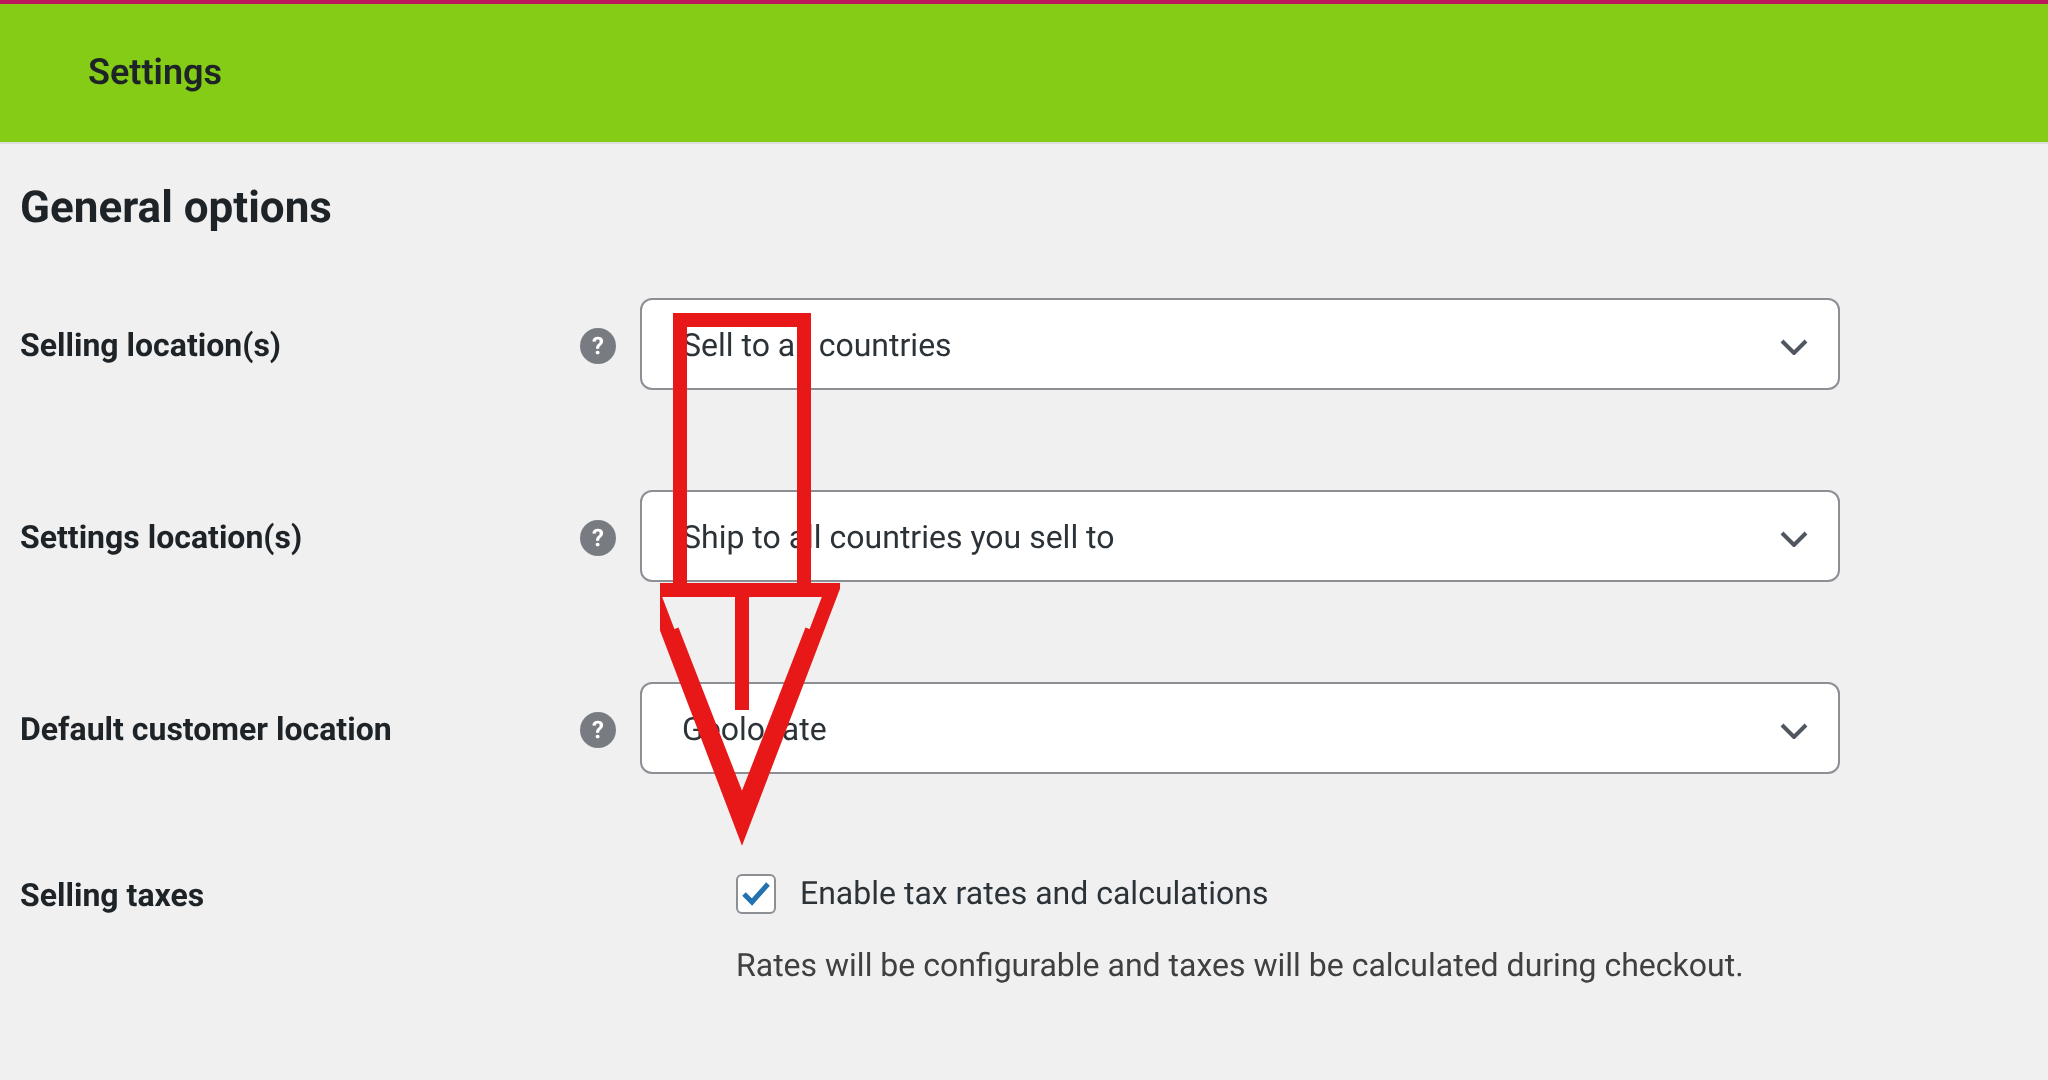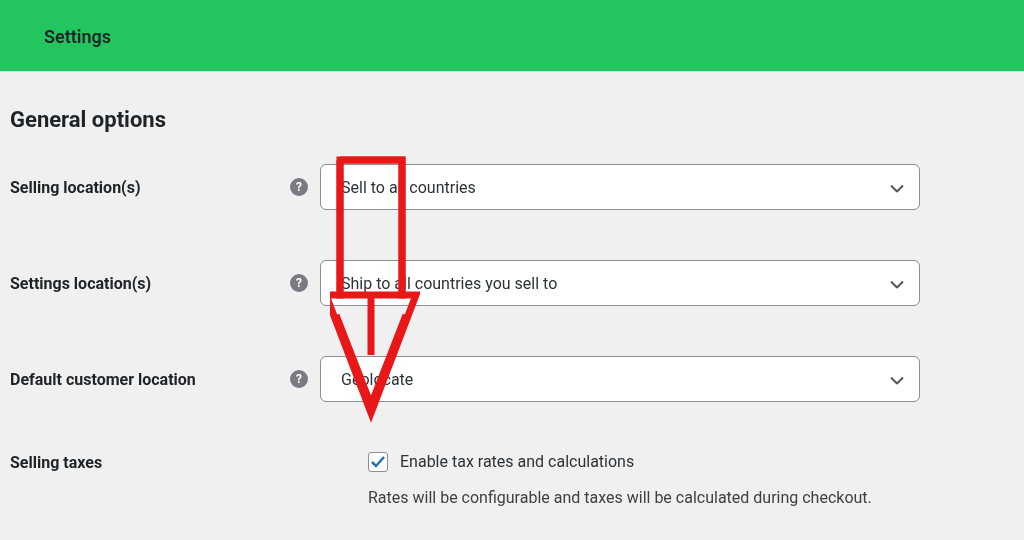--- a/index.html
+++ b/index.html
@@ -9,32 +9,32 @@
     }
     body {
       font-family: -apple-system, BlinkMacSystemFont, "Segoe UI", Roboto, sans-serif;
       background: #f0f0f1;
       width: 1024px;
       height: 540px;
       overflow: hidden;
       position: relative;
     }
     .top-bar {
-      background: #22c55e;
-      border-top: 2px solid #22c55e;
+      background: #84cc16;
+      border-top: 2px solid #be185d;
       border-bottom: 1px solid #ddd;
       padding: 24px 44px;
     }
     .top-bar-title {
       font-size: 18px;
       font-weight: 600;
       color: #1d2327;
     }
     .content {
-      padding: 35px 10px 20px 10px;
+      padding: 20px 10px 20px 10px;
     }
     .section-heading {
       font-size: 22px;
       font-weight: 700;
       color: #1d2327;
       margin-bottom: 32px;
     }
     .form-row {
       display: flex;
       align-items: center;
@@ -43,21 +43,21 @@
     .form-row.taxes {
       margin-bottom: 8px;
       align-items: center;
     }
     .form-label {
       width: 310px;
       font-size: 16px;
       font-weight: 700;
       color: #1d2327;
       display: flex;
-      align-items: flex-start;
+      align-items: flex-end;
       flex-shrink: 0;
     }
     .help-icon {
       display: inline-flex;
       width: 18px;
       height: 18px;
       border-radius: 50%;
       background: #787c82;
       color: #fff;
       align-items: center;

